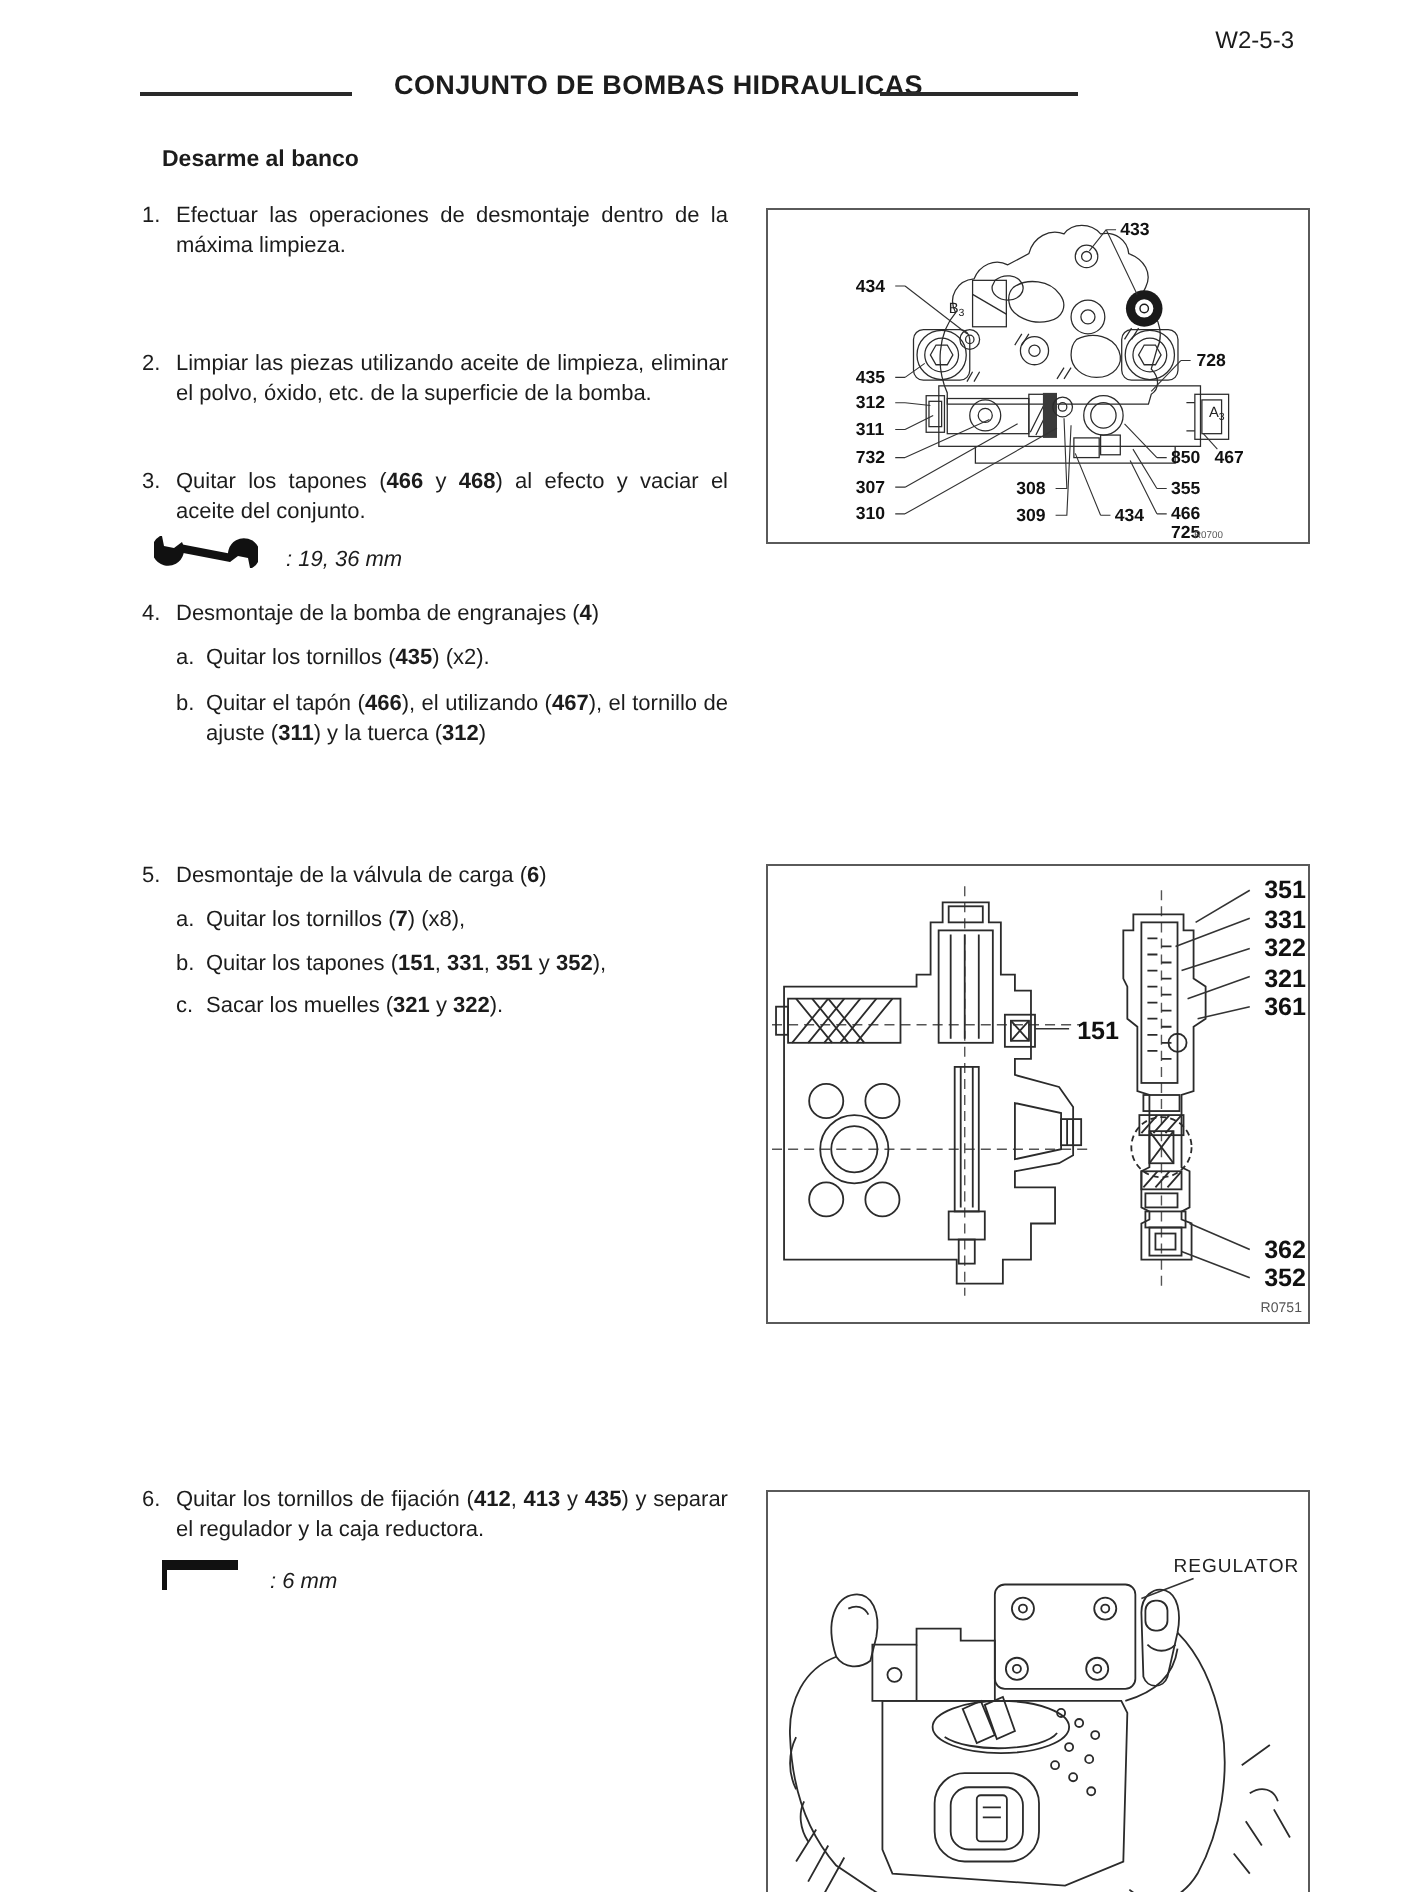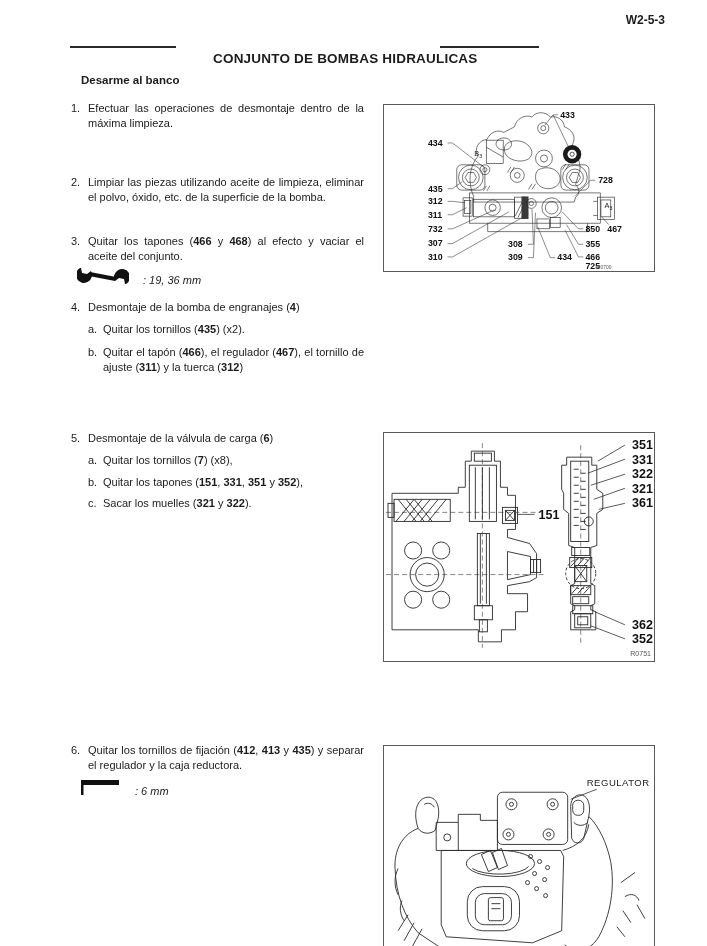--- a/index.html
+++ b/index.html
@@ -1,23 +1,23 @@
 <!DOCTYPE html>
 <html><head>
 <meta charset="utf-8">
 <style>
   html,body { margin:0; padding:0; background:#e8e8e8; }
   .page {
     position:relative; width:707px; height:946px; margin:0 auto;
     background:#ffffff; overflow:hidden;
     font-family:"Liberation Sans", sans-serif; color:#1c1c1c;
   }
-  .doc-code { position:absolute; top:13px; right:42px; font-size:12px; font-weight:bold;margin-left:17px; }
+  .doc-code { position:absolute; top:13px; right:60px; font-size:12px; font-weight:normal;margin-left:17px; }
   .title { position:absolute; top:35px; left:197px; width:222px; text-align:center;
-           font-size:13.5px; font-weight:bold; letter-spacing:.2px; margin:16px; white-space:nowrap; }
+           font-size:13.5px; font-weight:bold; letter-spacing:.2px; margin:0; white-space:nowrap; }
   .rule { position:absolute; top:46px; height:2px; background:#2a2a2a; }
   .rule-left  { left:70px;  width:106px; }
   .rule-right { left:440px; width:99px; }
   .section { position:absolute; top:74px; left:71px; font-size:11.5px; font-weight:bold; margin:0;padding-left:10px; }
 
   .step { position:absolute; left:71px; width:293px; font-size:11px; line-height:15px; }
   .row { display:flex; }
   .num { width:17px; flex:none; }
   .body { flex:1; text-align:justify; }
   .body p { margin:0; }
@@ -105,21 +105,21 @@
   </div>
   <div class="substep" style="top:322px">
     <div class="row">
       <span class="letter">a.</span>
       <div class="body"><span>Quitar los tornillos (</span><span class="b">435</span><span>) (x2).</span></div>
     </div>
   </div>
   <div class="substep" style="top:345px">
     <div class="row">
       <span class="letter">b.</span>
-      <div class="body"><span>Quitar el tapón (</span><span class="b">466</span><span>), el regulador (</span><span class="b">467</span><span>), el tornillo de ajuste (</span><span class="b">311</span><span>) y la tuerca (</span><span class="b">312</span><span>)</span></div>
+      <div class="body"><span>Quitar el tapón (</span><span class="b">466</span><span>), el utilizando (</span><span class="b">467</span><span>), el tornillo de ajuste (</span><span class="b">311</span><span>) y la tuerca (</span><span class="b">312</span><span>)</span></div>
     </div>
   </div>
 
   <div class="step" style="top:431px">
     <div class="row">
       <span class="num">5.</span>
       <div class="body">
           <p><span>Desmontaje de la válvula de carga (</span><span class="b">6</span><span>)</span></p>
         </div>
     </div>

